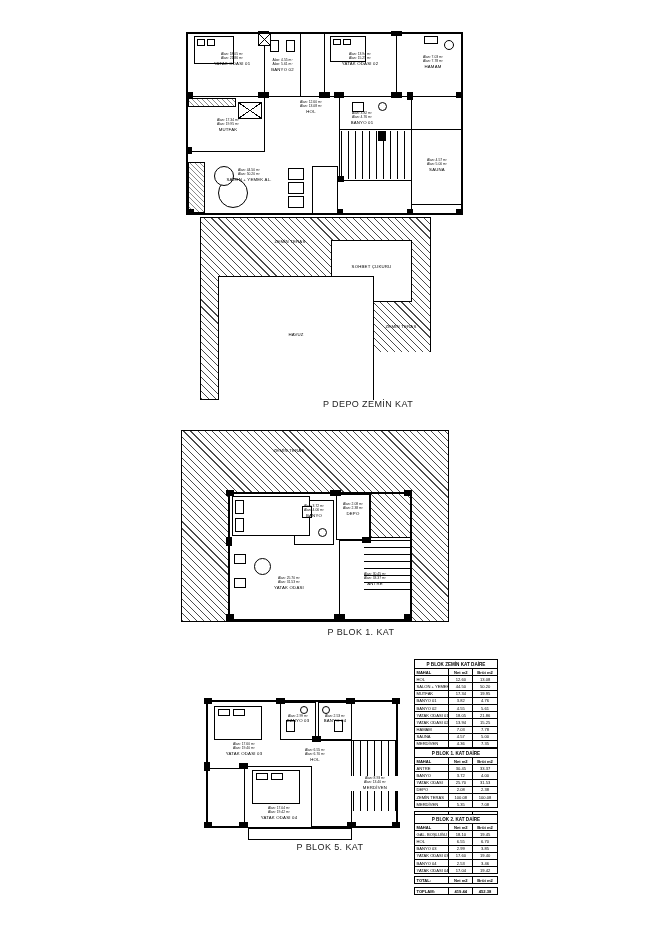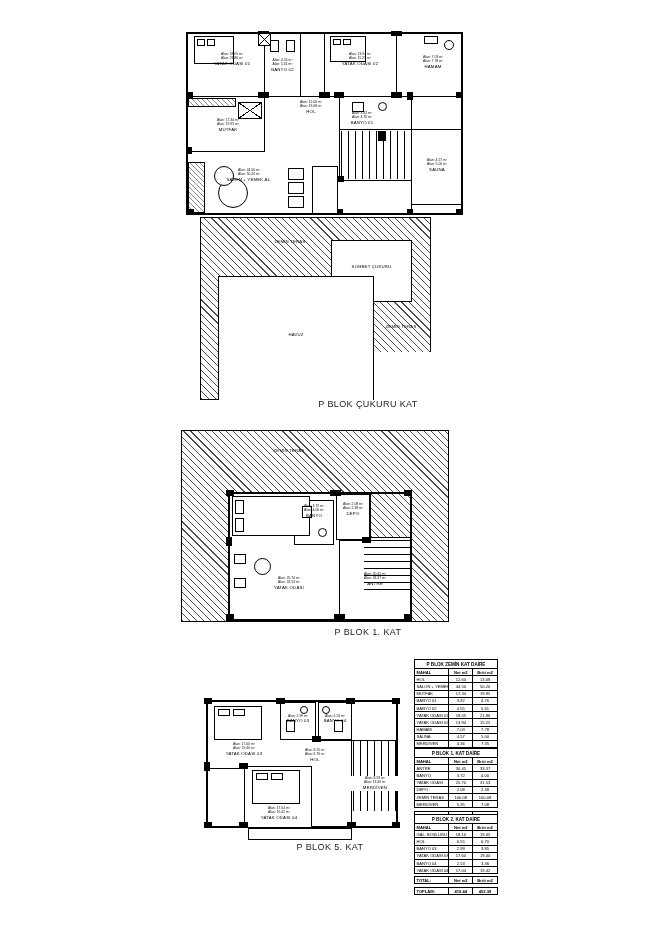--- a/index.html
+++ b/index.html
@@ -169,21 +169,21 @@
     </div>
     <div class="plabel" style="left:332px;top:264px;width:79px;">
       <div class="rname">SOHBET ÇUKURU</div>
     </div>
     <div class="plabel" style="left:250px;top:332px;width:92px;">
       <div class="rname">HAVUZ</div>
     </div>
     <div class="plabel" style="left:372px;top:324px;width:58px;">
       <div class="rname">ZEMİN TERAS</div>
     </div>
-    <div class="ftitle" style="left:268px;top:399px;width:200px;">P BLOK ÇUKURU KAT</div>
+    <div class="ftitle" style="left:268px;top:399px;width:200px;">P DEPO ZEMİN KAT</div>
   </div>
 
   <div>
     <div class="hbox hatch" style="left:181px;top:430px;width:268px;height:192px;"></div>
     <div class="plabel" style="left:248px;top:448px;width:82px;">
       <div class="rname">ZEMİN TERAS</div>
     </div>
     <div class="bld" style="left:228px;top:492px;width:184px;height:129px;"></div>
     <div class="hbox hatch" style="left:370px;top:494px;width:40px;height:44px;border:none;border-left:1px solid #000;border-bottom:1px solid #000;"></div>
 
@@ -226,21 +226,21 @@
     <div class="plabel" style="left:250px;top:576px;width:78px;">
       <div class="areas">Alan: 25.70 m²</div>
       <div class="areas">Alan: 31.53 m²</div>
       <div class="rname">YATAK ODASI</div>
     </div>
     <div class="plabel" style="left:344px;top:572px;width:62px;">
       <div class="areas">Alan: 30.45 m²</div>
       <div class="areas">Alan: 33.37 m²</div>
       <div class="rname">ANTRE</div>
     </div>
-    <div class="ftitle" style="left:288px;top:627px;width:160px;">P BLOK 1. KAT</div>
+    <div class="ftitle" style="left:281px;top:627px;width:160px;">P BLOK 1. KAT</div>
   </div>
 
   <div>
     <div class="bld" style="left:206px;top:700px;width:192px;height:128px;"></div>
 
     <div class="rm" style="left:280px;top:702px;width:36px;height:38px;"></div>
     <div class="rm" style="left:318px;top:702px;width:34px;height:38px;"></div>
     <div class="w" style="left:206px;top:768px;width:76px;height:1px;"></div>
     <div class="rm" style="left:244px;top:766px;width:68px;height:62px;"></div>
     <div class="w" style="left:351px;top:740px;width:1px;height:88px;"></div>

